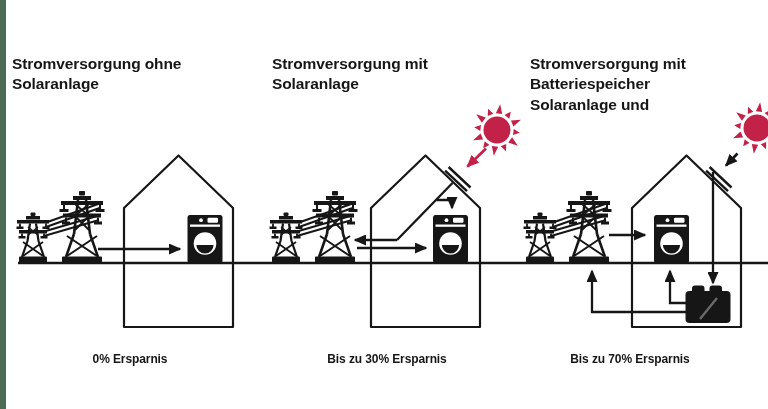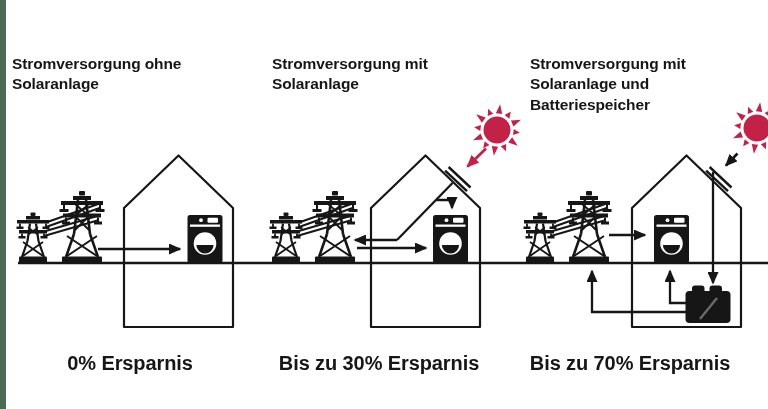--- a/index.html
+++ b/index.html
@@ -18,24 +18,24 @@
   .heading{
     position:absolute;top:20px;text-align:left;color:var(--ink);
     font-weight:700;font-size:15.5px;line-height:1.32;letter-spacing:-0.1px;margin-top:34px;
   }
   .heading span{display:block;}
   .h1{left:12px;width:236px;}
   .h2{left:272px;width:230px;}
   .h3{left:530px;width:232px;}
   .caption{
     position:absolute;top:352px;text-align:center;color:var(--ink);
-    font-weight:700;font-size:20px;letter-spacing:-0.1px;
+    font-weight:700;font-size:12px;letter-spacing:-0.1px;
   }
   .c1{left:12px;width:236px;}
-  .c2{left:264px;width:230px;}
+  .c2{left:272px;width:230px;}
   .c3{left:514px;width:232px;}
   svg.diagram{position:absolute;left:0;top:0;}
 </style>
 </head>
 <body>
 
 <div class="stage">
 
   <div class="stripe"></div>
 
@@ -44,22 +44,22 @@
     <span>Solaranlage</span>
     <span></span>
   </div>
   <div class="heading h2">
     <span>Stromversorgung mit</span>
     <span>Solaranlage</span>
     <span></span>
   </div>
   <div class="heading h3">
     <span>Stromversorgung mit</span>
+    <span>Batteriespeicher</span>
     <span>Solaranlage und</span>
-    <span>Batteriespeicher</span>
   </div>
 
   <svg class="diagram" width="768" height="409" viewBox="0 0 768 409">
     <defs>
       <marker id="ah-ink" markerUnits="userSpaceOnUse" markerWidth="13" markerHeight="11" refX="11" refY="5.5" orient="auto">
         <path d="M0,0 L12.5,5.5 L0,11 Z" fill="var(--ink)"></path>
       </marker>
       <marker id="ah-accent" markerUnits="userSpaceOnUse" markerWidth="13" markerHeight="11" refX="11" refY="5.5" orient="auto">
         <path d="M0,0 L12.5,5.5 L0,11 Z" fill="var(--accent)"></path>
       </marker>

